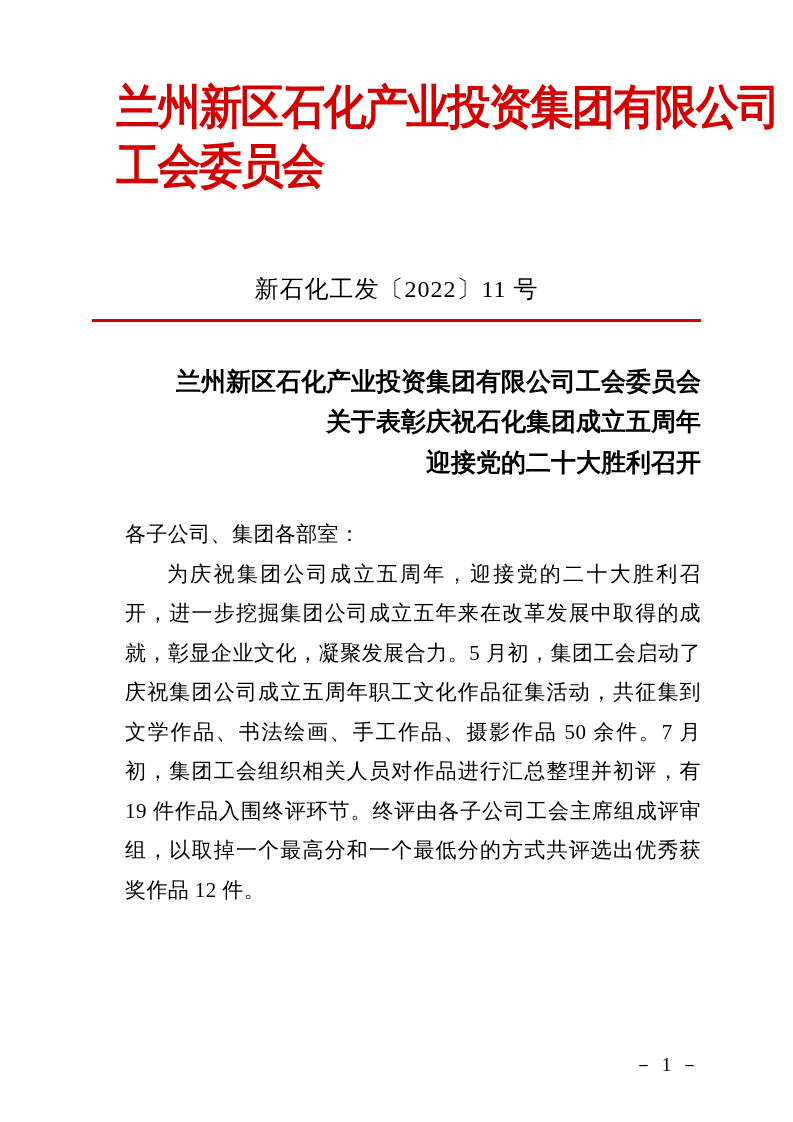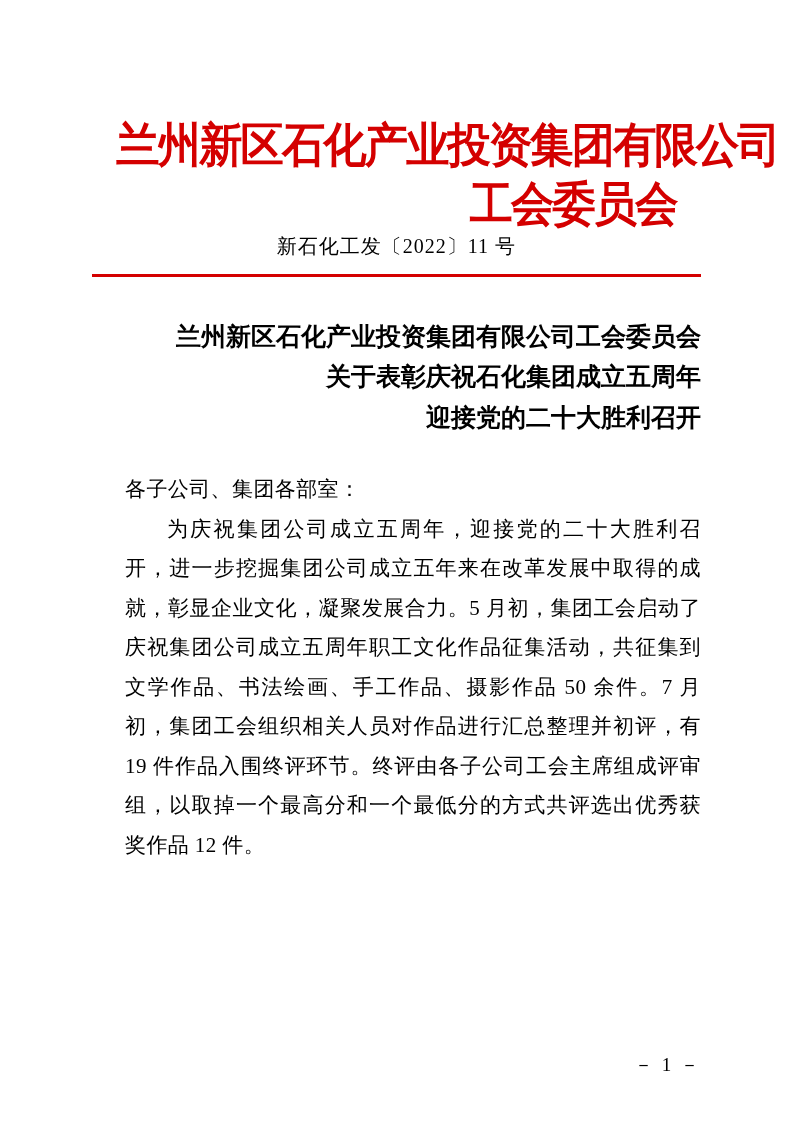--- a/index.html
+++ b/index.html
@@ -18,22 +18,22 @@
   .page {
     position: relative;
     width: 793px;
     height: 1122px;
     box-sizing: border-box;
     padding: 0 92px;
   }
 
   
   .letterhead {
-    text-align: right;
-    padding-top: 118px;
+    text-align: left;
+    padding-top: 80px;
   }
   .letterhead-line {
     color: #d40000;
     font-family: "Liberation Serif", "DejaVu Serif", serif;
     font-weight: bold;
     letter-spacing: -2px;
     line-height: 1.18;
     white-space: nowrap;
   }
   .letterhead-line.l1 {
@@ -42,21 +42,22 @@
   }
   .letterhead-line.l2 {
     font-size: 47px;
     transform: scaleX(0.92);
     margin-top: 4px;
   }
 
   
   .docnum {
     text-align: center;
-    font-size: 20px;
+    font-size: 24px;
+    margin-top: 78px;
     letter-spacing: 1px;
     font-family: "Liberation Serif", "DejaVu Serif", serif;
   }
 
   
   .red-rule {
     height: 3px;
     background: #d40000;
     margin-top: 14px;
   }

